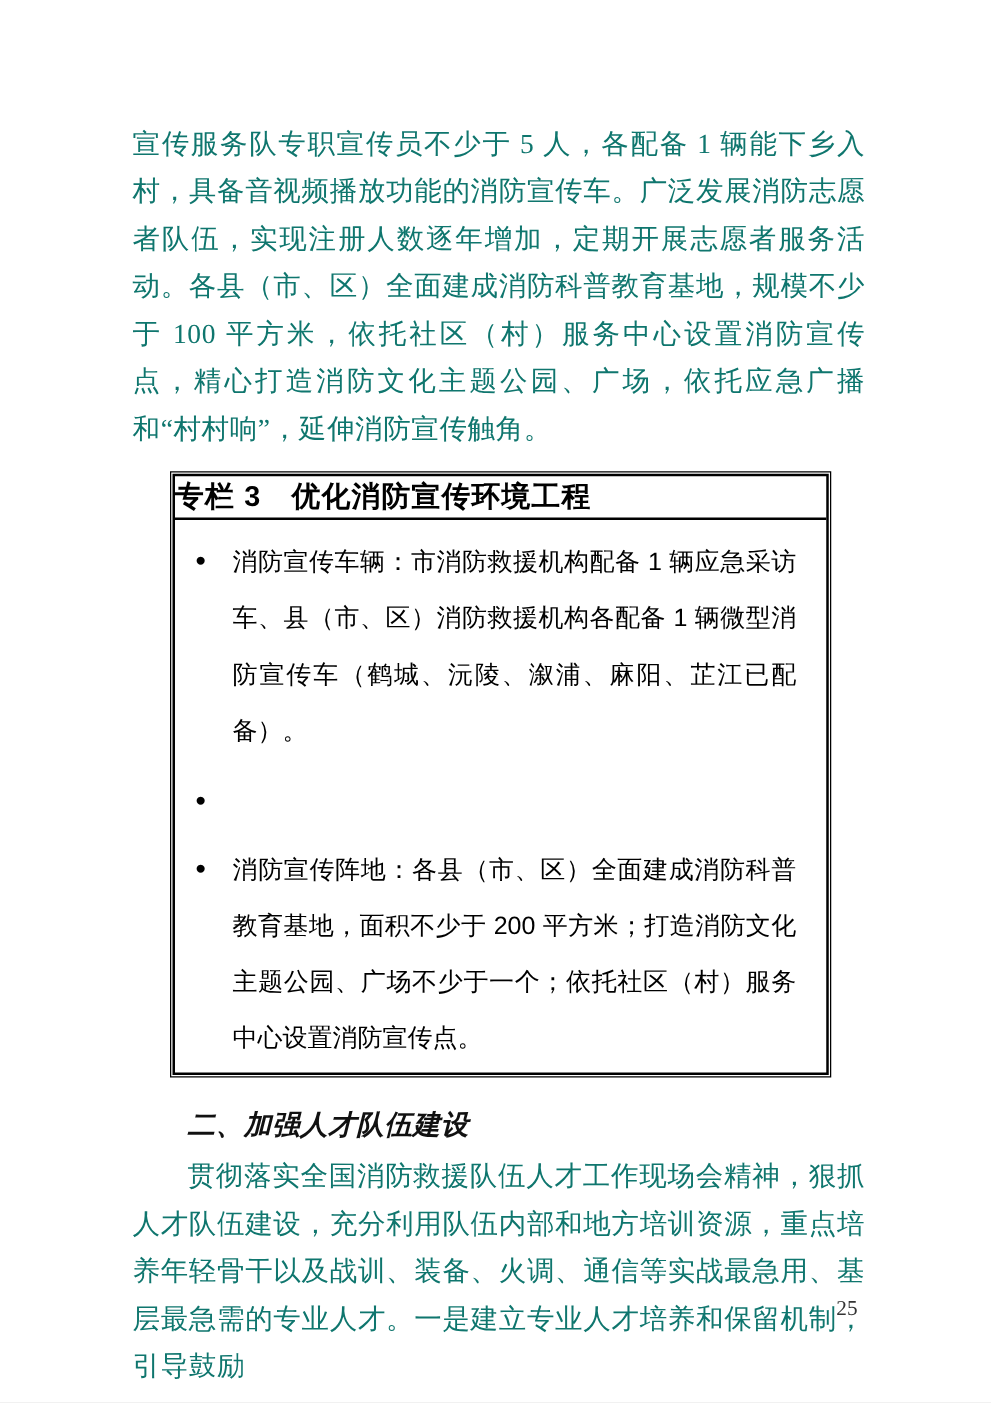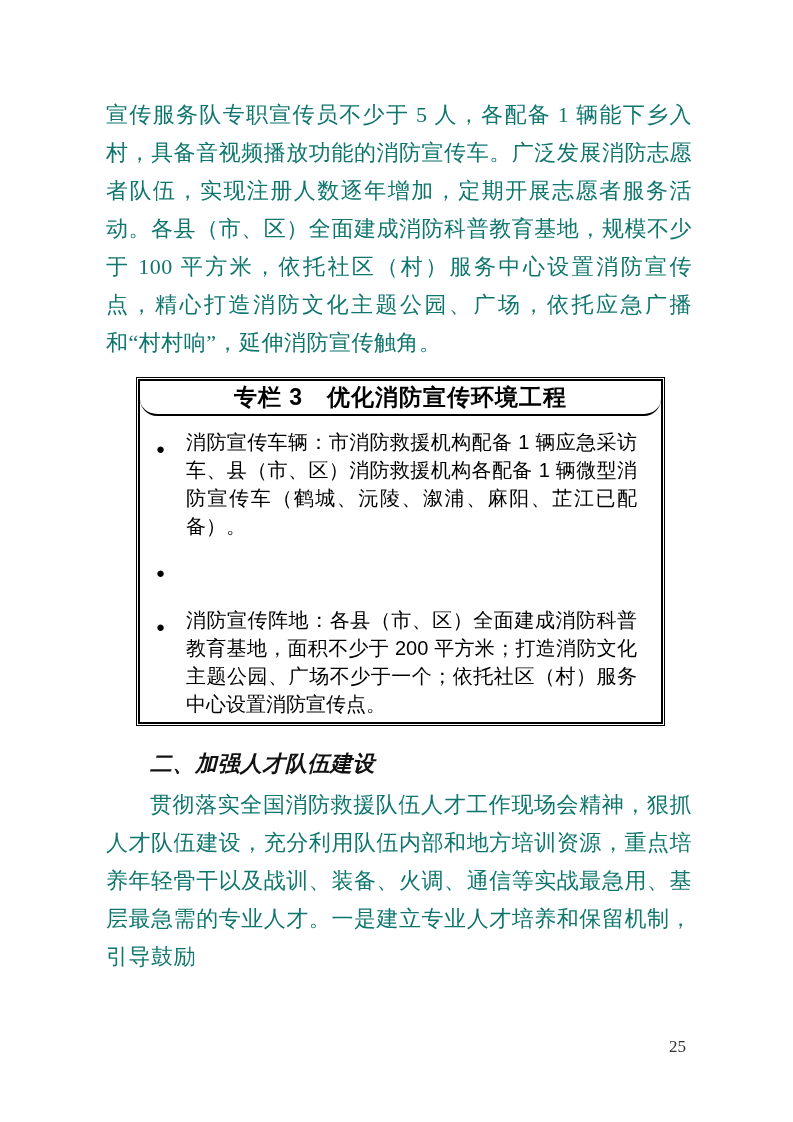--- a/index.html
+++ b/index.html
@@ -37,25 +37,24 @@
   }
   .callout-inner{
     border:2px solid #000;
   }
   .callout-title{
     font-family:"Liberation Sans","DejaVu Sans",sans-serif;
     font-weight:bold;
     font-size:23px;
     line-height:33px;
     height:33px;
-    text-align:center;
+    text-align:left;
     color:#000;
     border-bottom:2px solid #000;
     letter-spacing:1px;
-    border-radius:17px;
   }
   .callout-body{
     padding:12px 0 4px 0;
   }
   .callout-item{
     display:flex;
     align-items:flex-start;
     padding:0 24px 0 16px;
     margin-bottom:12px;
   }
@@ -65,21 +64,21 @@
     width:16px;
     margin-right:14px;
     font-size:15px;
     line-height:42px;
     color:#000;
   }
   .item-text{
     flex:1;
     font-family:"Liberation Sans","DejaVu Sans",sans-serif;
     font-size:20px;
-    line-height:28px;
+    line-height:45px;
     text-align:justify;
     color:#000;
   }
   .section-heading{
     margin:22px 0 0 0;
     font-family:"Liberation Sans","DejaVu Sans",sans-serif;
     font-weight:bold;
     font-size:22px;
     line-height:32px;
     color:#111;

